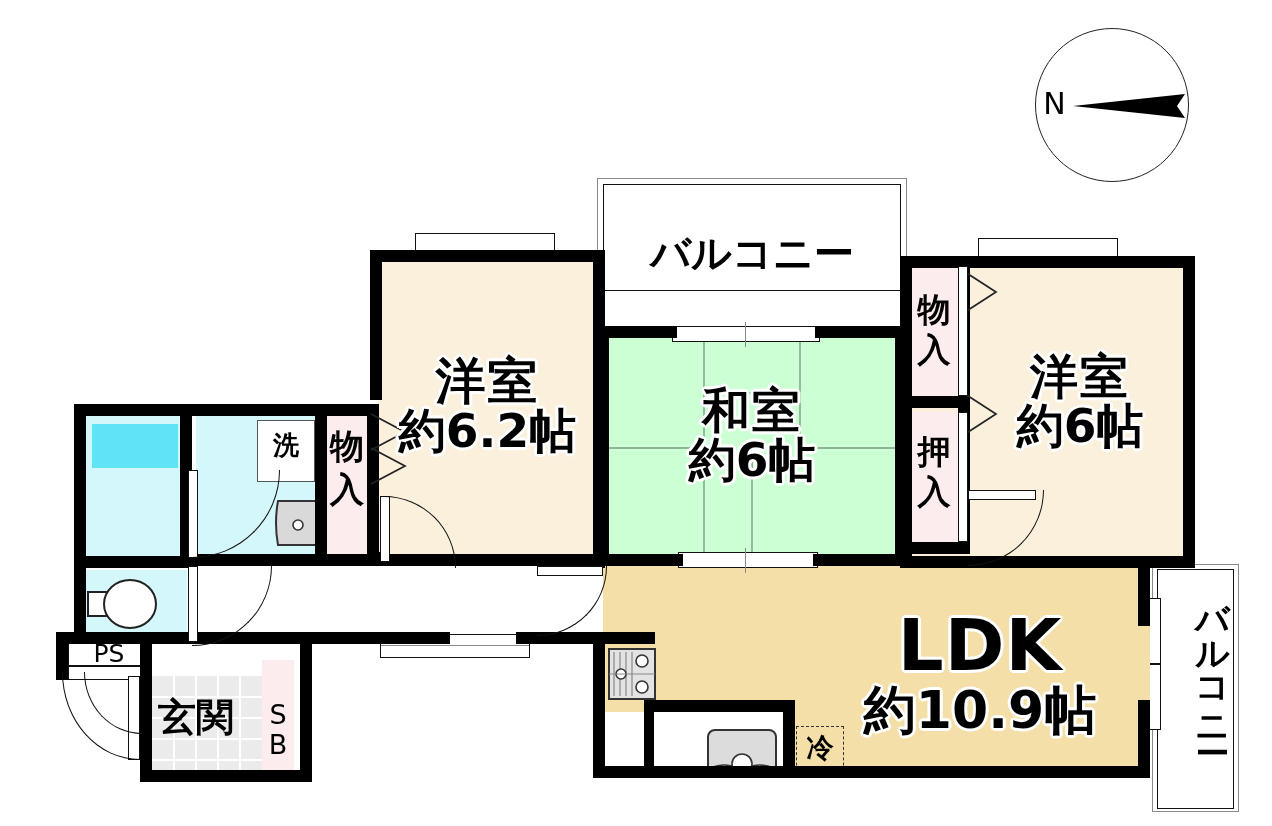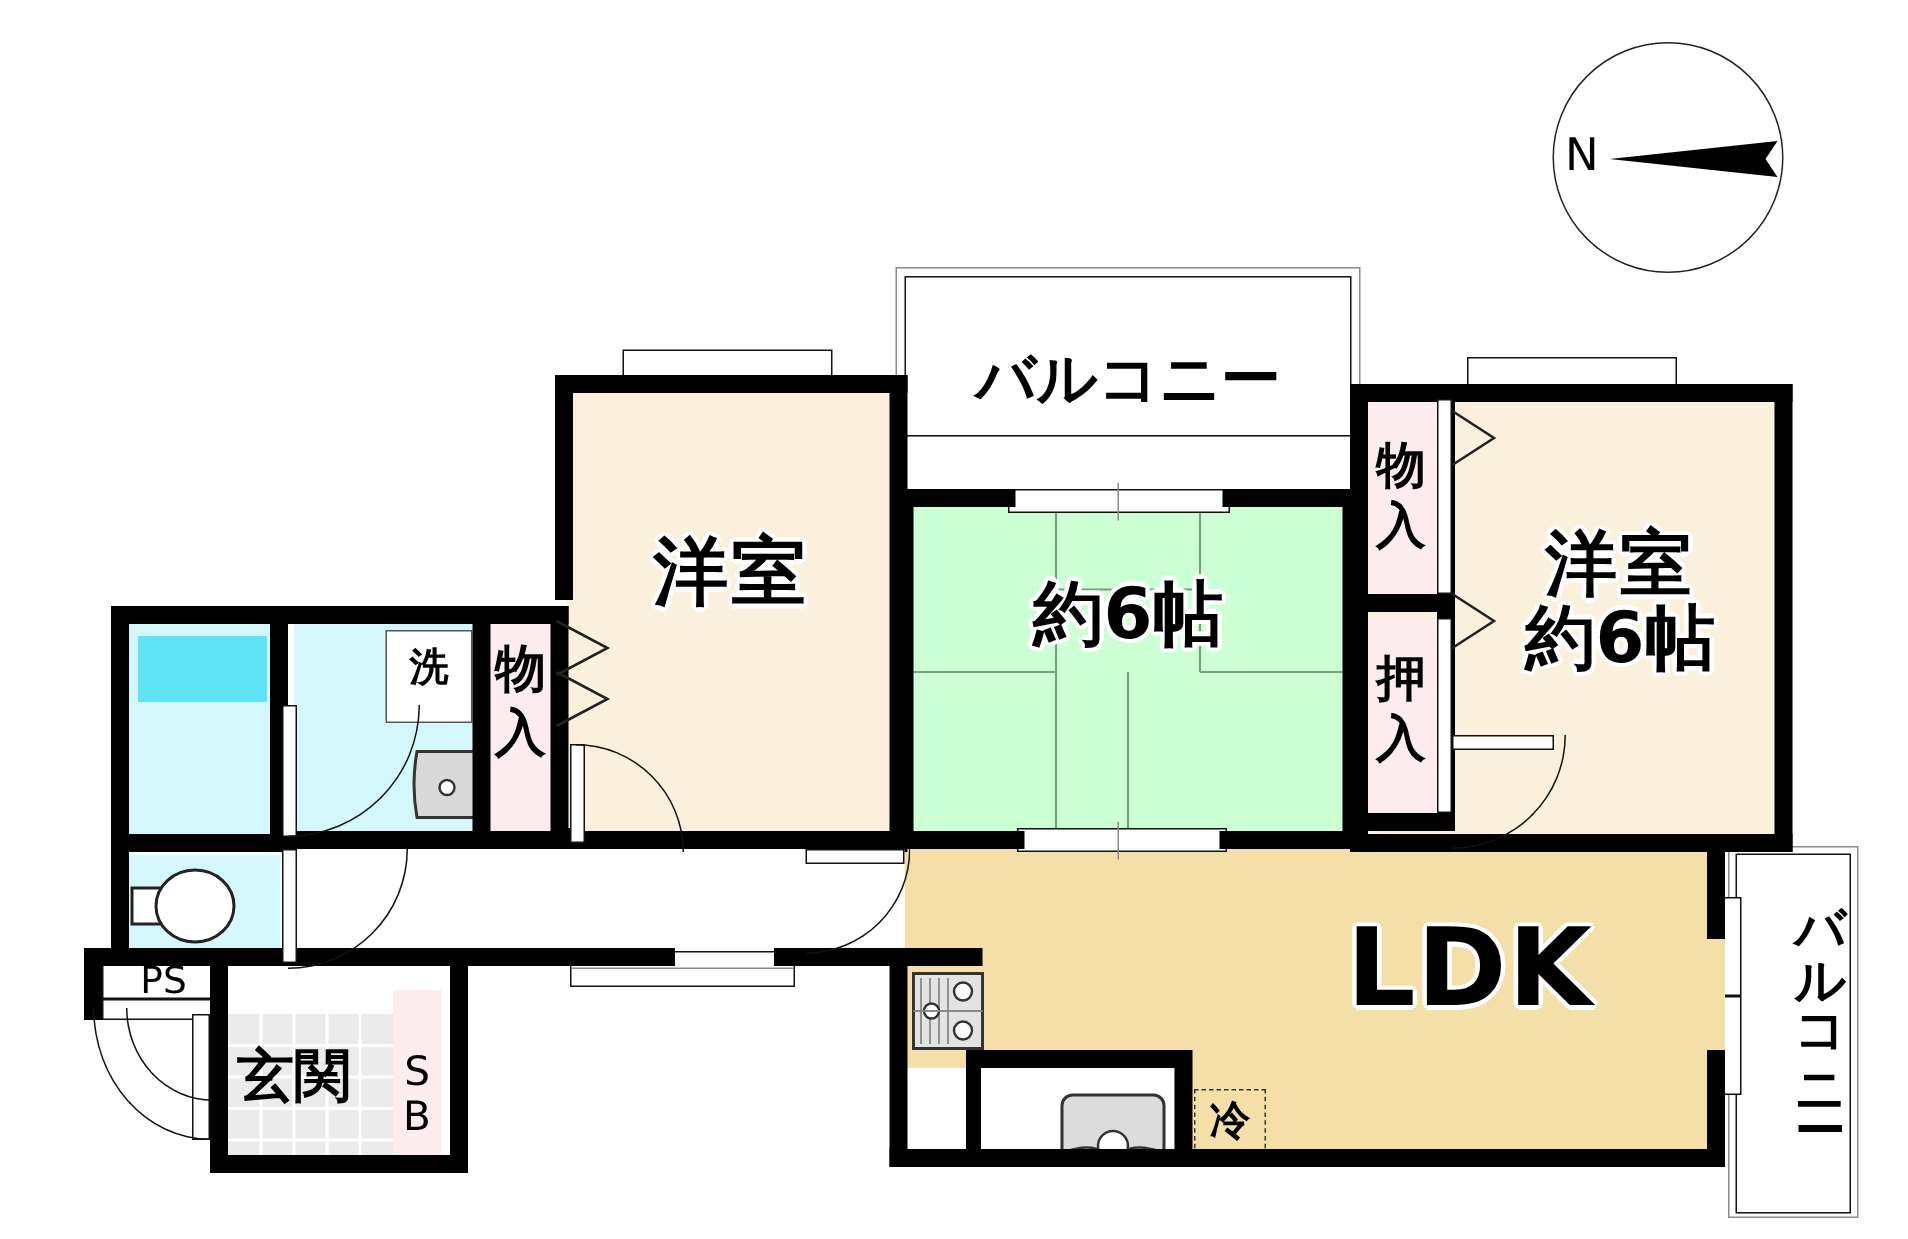--- a/index.html
+++ b/index.html
@@ -280,32 +280,35 @@
 
   <div class="thin" style="left:537px;top:566px;width:66px;height:10px;"></div>
   <div class="arc arc-br" style="left:537px;top:566px;width:70px;height:70px;"></div>
 
   <div class="thin" style="left:128px;top:676px;width:12px;height:84px;"></div>
   <div class="arc arc-bl" style="left:62px;top:672px;width:78px;height:88px;"></div>
   <div class="arc arc-bl" style="left:84px;top:672px;width:58px;height:62px;"></div>
 
   <div class="lbl" style="left:378px;top:355px;width:219px;font-size:50px;">
     <span class="l1" style="font-size:50px;letter-spacing:2px;">洋室</span>
+    <span class="l2" style="font-size:47px;">約6.2帖</span>
   </div>
 
   <div class="lbl" style="left:607px;top:386px;width:290px;font-size:48px;">
+    <span class="l1" style="font-size:48px;letter-spacing:2px;">和室</span>
     <span class="l2" style="font-size:47px;">約6帖</span>
   </div>
 
   <div class="lbl" style="left:965px;top:352px;width:230px;font-size:48px;">
     <span class="l1" style="font-size:48px;letter-spacing:2px;">洋室</span>
     <span class="l2" style="font-size:47px;">約6帖</span>
   </div>
 
   <div class="lbl" style="left:820px;top:608px;width:320px;font-size:58px;">
     <span class="l1" style="font-size:72px;letter-spacing:1px;">LDK</span>
+    <span class="l2" style="font-size:52px;">約10.9帖</span>
   </div>
 
   <div class="lbl nosh" style="left:152px;top:698px;width:88px;font-size:38px;">
     <span>玄関</span>
   </div>
 
 </div>
 
 </body></html>

